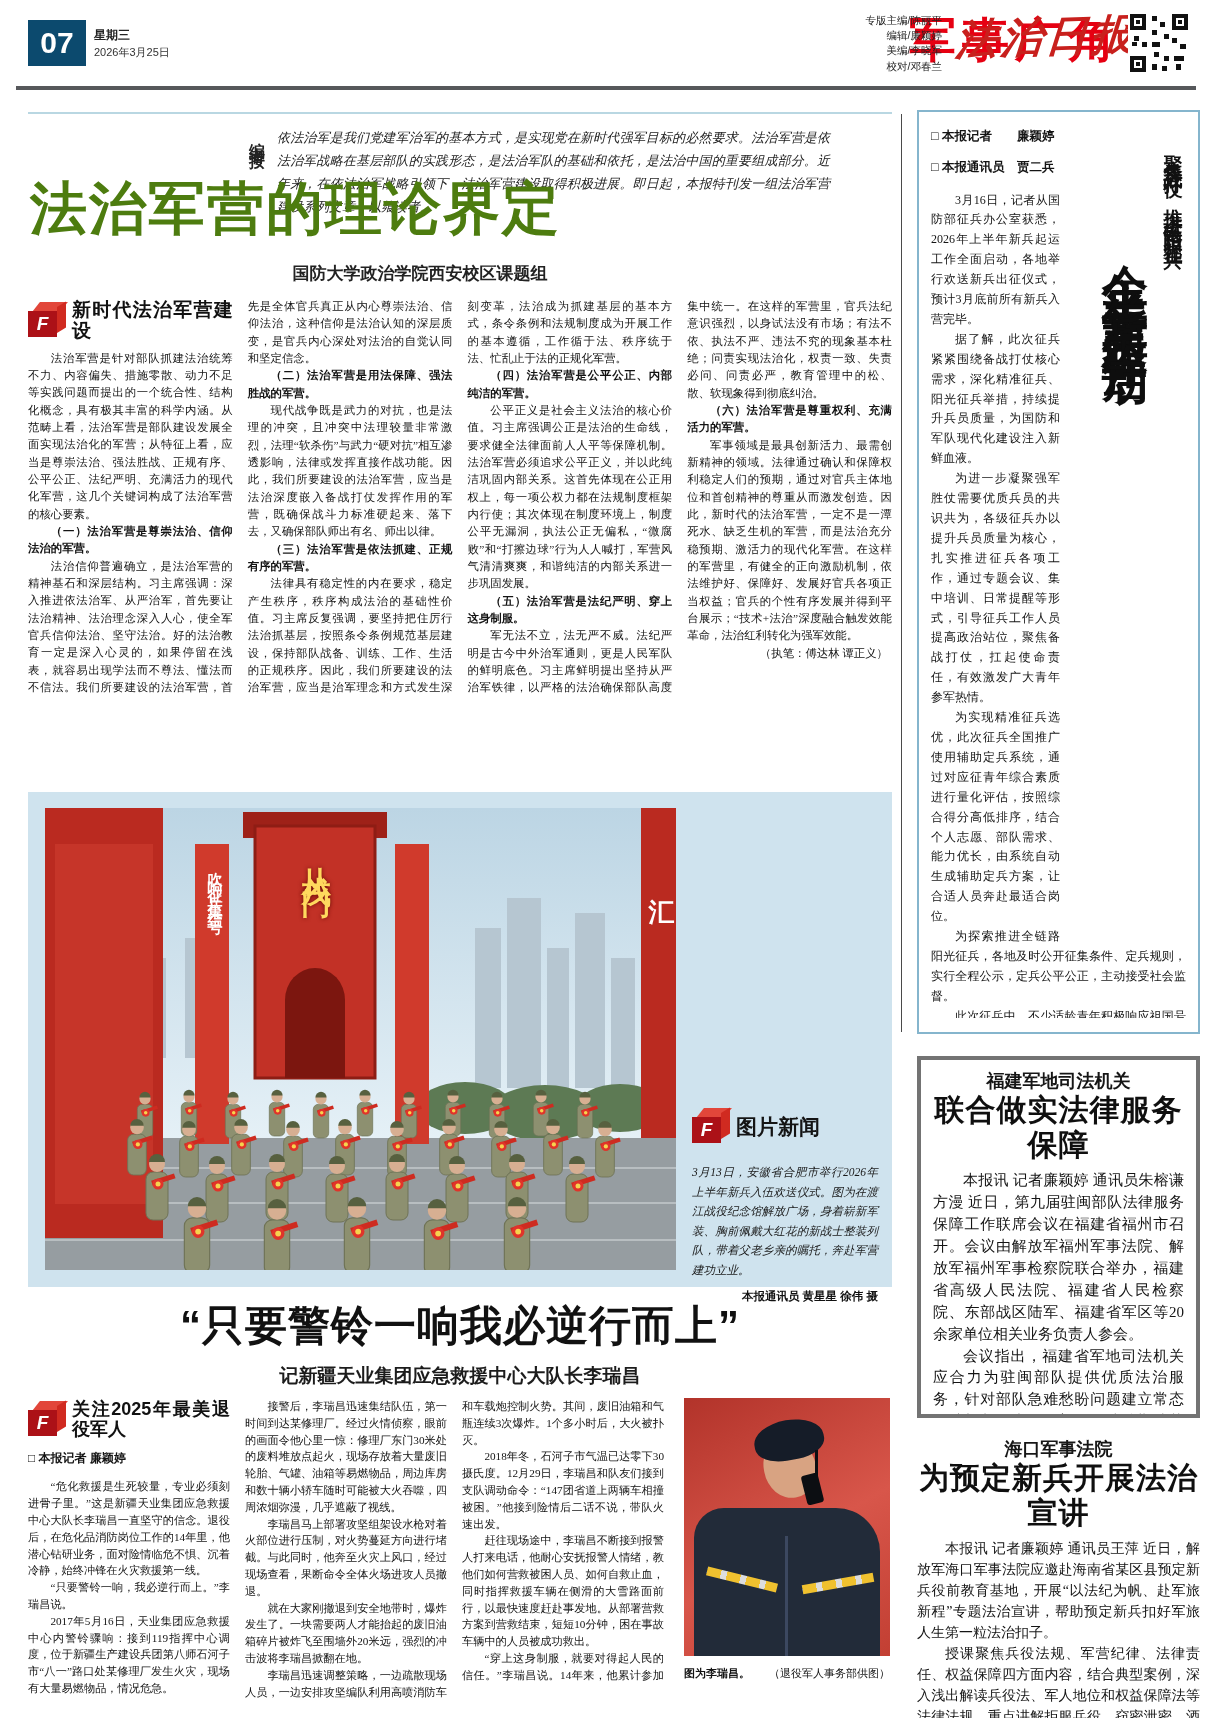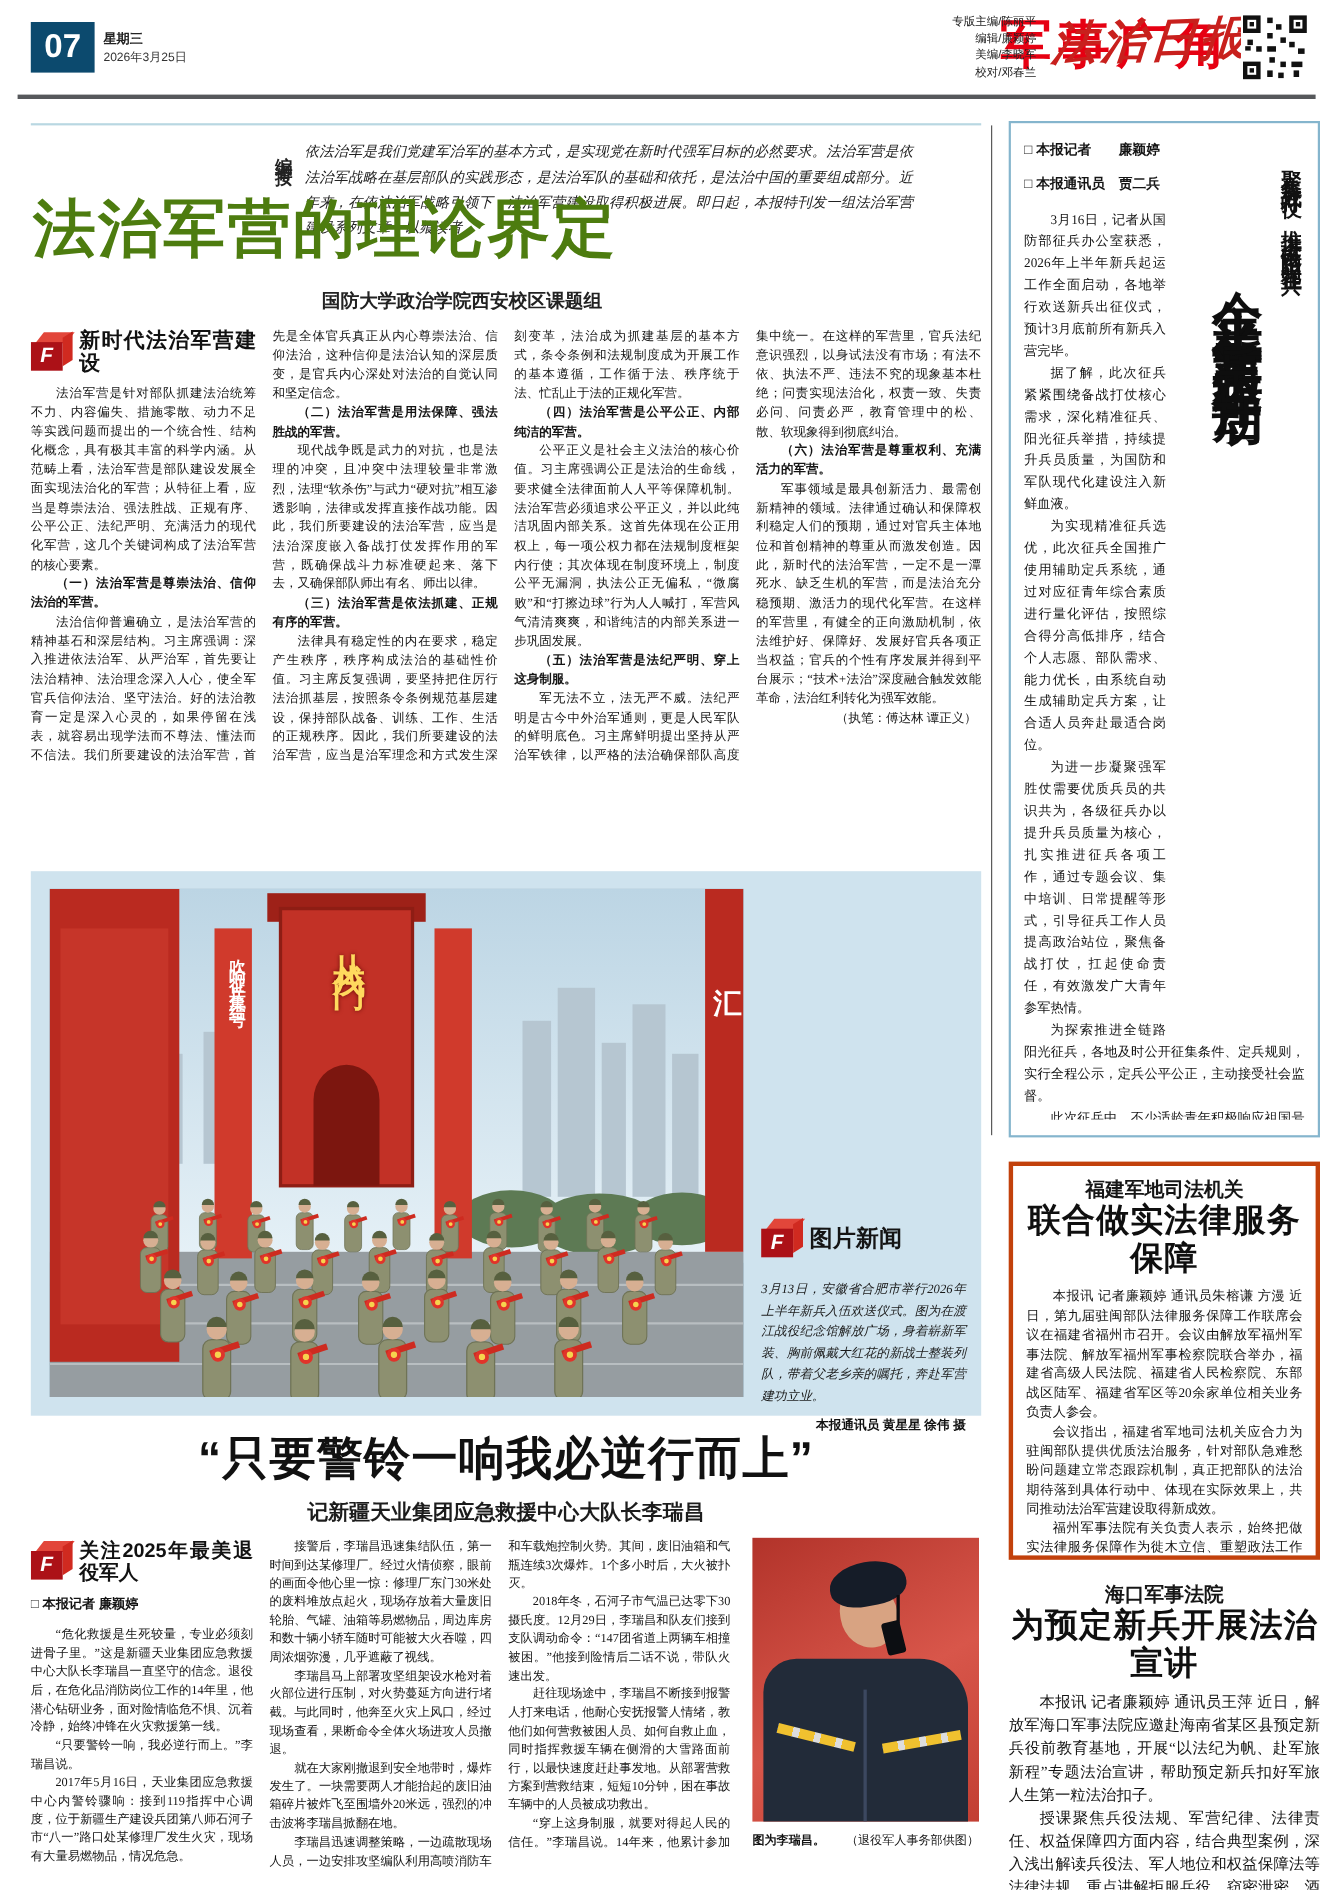--- a/index.html
+++ b/index.html
@@ -61,25 +61,25 @@
   .bluebox{left:917px;top:110px;width:283px;height:924px;border:2px solid #85b5cd;background:#fff;box-sizing:border-box;padding:14px 12px;}
   .r-body{font-size:12px;line-height:1.66;text-align:justify;height:100%;overflow:hidden;}
   .vert-block{float:right;width:118px;height:812px;margin-left:8px;position:relative;}
   .kicker-v{position:absolute;right:0;top:14px;writing-mode:vertical-rl;
             font:700 19px "Liberation Sans",sans-serif;letter-spacing:5px;color:#111;}
   .title-v{position:absolute;right:36px;top:102px;writing-mode:vertical-rl;
            font:900 46px/1.05 "Liberation Sans",sans-serif;letter-spacing:8px;color:#0e0e0e;}
   .byl{font:700 12.5px/1.7 "Liberation Sans",sans-serif;text-indent:0;margin:0 0 10px;}
   .byl2{font:700 12.5px/1.7 "Liberation Sans",sans-serif;text-indent:0;margin:0 0 12px;}
   
-  .redbox{left:917px;top:1056px;width:283px;height:362px;border:4px solid #c2410c;background:#fff;
+  .redbox{left:917px;top:1056px;width:283px;height:362px;border:4px solid #737373;background:#fff;
           box-sizing:border-box;padding:8px 12px;overflow:hidden;}
   .box-kicker{text-align:center;font:700 18px/1.3 "Liberation Sans",sans-serif;color:#161616;margin:2px 0 0;}
   .box-title{text-align:center;font:900 30px/1.15 "Liberation Sans",sans-serif;color:#0f0f0f;margin:0 0 8px;letter-spacing:1px;}
-  .smallbody{font-size:12px;line-height:1.46;text-align:justify;}
+  .smallbody{font-size:15px;line-height:1.46;text-align:justify;}
   
   .haikou{left:917px;top:1436px;width:283px;height:282px;overflow:hidden;}
   .hk-body{font-size:14px;line-height:1.5;text-align:justify;margin-top:0;}
   
   .vet-hl{left:28px;top:1302px;width:864px;text-align:center;color:#111;
           font:900 42px/1.15 "Liberation Sans",sans-serif;letter-spacing:1px;}
   .vet-sub{left:28px;top:1364px;width:864px;text-align:center;
            font:700 19px/1.3 "Liberation Sans",sans-serif;color:#1c1c1c;}
   .cols3{left:28px;top:1398px;width:636px;height:318px;column-count:3;column-gap:15px;
          font-size:11.2px;line-height:1.5;text-align:justify;overflow:hidden;}
@@ -294,22 +294,22 @@
 <div class="abs bluebox">
   <div class="r-body">
     <div class="vert-block">
       <div class="kicker-v">聚焦备战打仗　推进全链路阳光征兵</div>
       <div class="title-v">今年上半年新兵起运工作启动</div>
     </div>
     <p class="byl">□ 本报记者　　廉颖婷</p>
     <p class="byl2">□ 本报通讯员　贾二兵</p>
   <p class="para">3月16日，记者从国防部征兵办公室获悉，2026年上半年新兵起运工作全面启动，各地举行欢送新兵出征仪式，预计3月底前所有新兵入营完毕。</p>
       <p class="para">据了解，此次征兵紧紧围绕备战打仗核心需求，深化精准征兵、阳光征兵举措，持续提升兵员质量，为国防和军队现代化建设注入新鲜血液。</p>
+      <p class="para">为进一步凝聚强军胜仗需要优质兵员的共识共为，各级征兵办以提升兵员质量为核心，扎实推进征兵各项工作，通过专题会议、集中培训、日常提醒等形式，引导征兵工作人员提高政治站位，聚焦备战打仗，扛起使命责任，有效激发广大青年参军热情。</p>
       <p class="para">为实现精准征兵选优，此次征兵全国推广使用辅助定兵系统，通过对应征青年综合素质进行量化评估，按照综合得分高低排序，结合个人志愿、部队需求、能力优长，由系统自动生成辅助定兵方案，让合适人员奔赴最适合岗位。</p>
-      <p class="para">为进一步凝聚强军胜仗需要优质兵员的共识共为，各级征兵办以提升兵员质量为核心，扎实推进征兵各项工作，通过专题会议、集中培训、日常提醒等形式，引导征兵工作人员提高政治站位，聚焦备战打仗，扛起使命责任，有效激发广大青年参军热情。</p>
       <p class="para">为探索推进全链路阳光征兵，各地及时公开征集条件、定兵规则，实行全程公示，定兵公平公正，主动接受社会监督。</p>
       <p class="para">此次征兵中，不少适龄青年积极响应祖国号召携笔从戎，用实际行动践行报国初心。3月16日起，全国各地新兵将分别以航空、铁路、水路等运输方式，陆续奔赴火热军营，开启军旅生涯。</p>
     </div>
 </div>
 
 <div class="abs redbox">
   <div class="box-kicker">福建军地司法机关</div>
   <div class="box-title">联合做实法律服务保障</div>
   <div class="smallbody">
       <p class="para">本报讯 记者廉颖婷 通讯员朱榕谦 方漫 近日，第九届驻闽部队法律服务保障工作联席会议在福建省福州市召开。会议由解放军福州军事法院、解放军福州军事检察院联合举办，福建省高级人民法院、福建省人民检察院、东部战区陆军、福建省军区等20余家单位相关业务负责人参会。</p>

